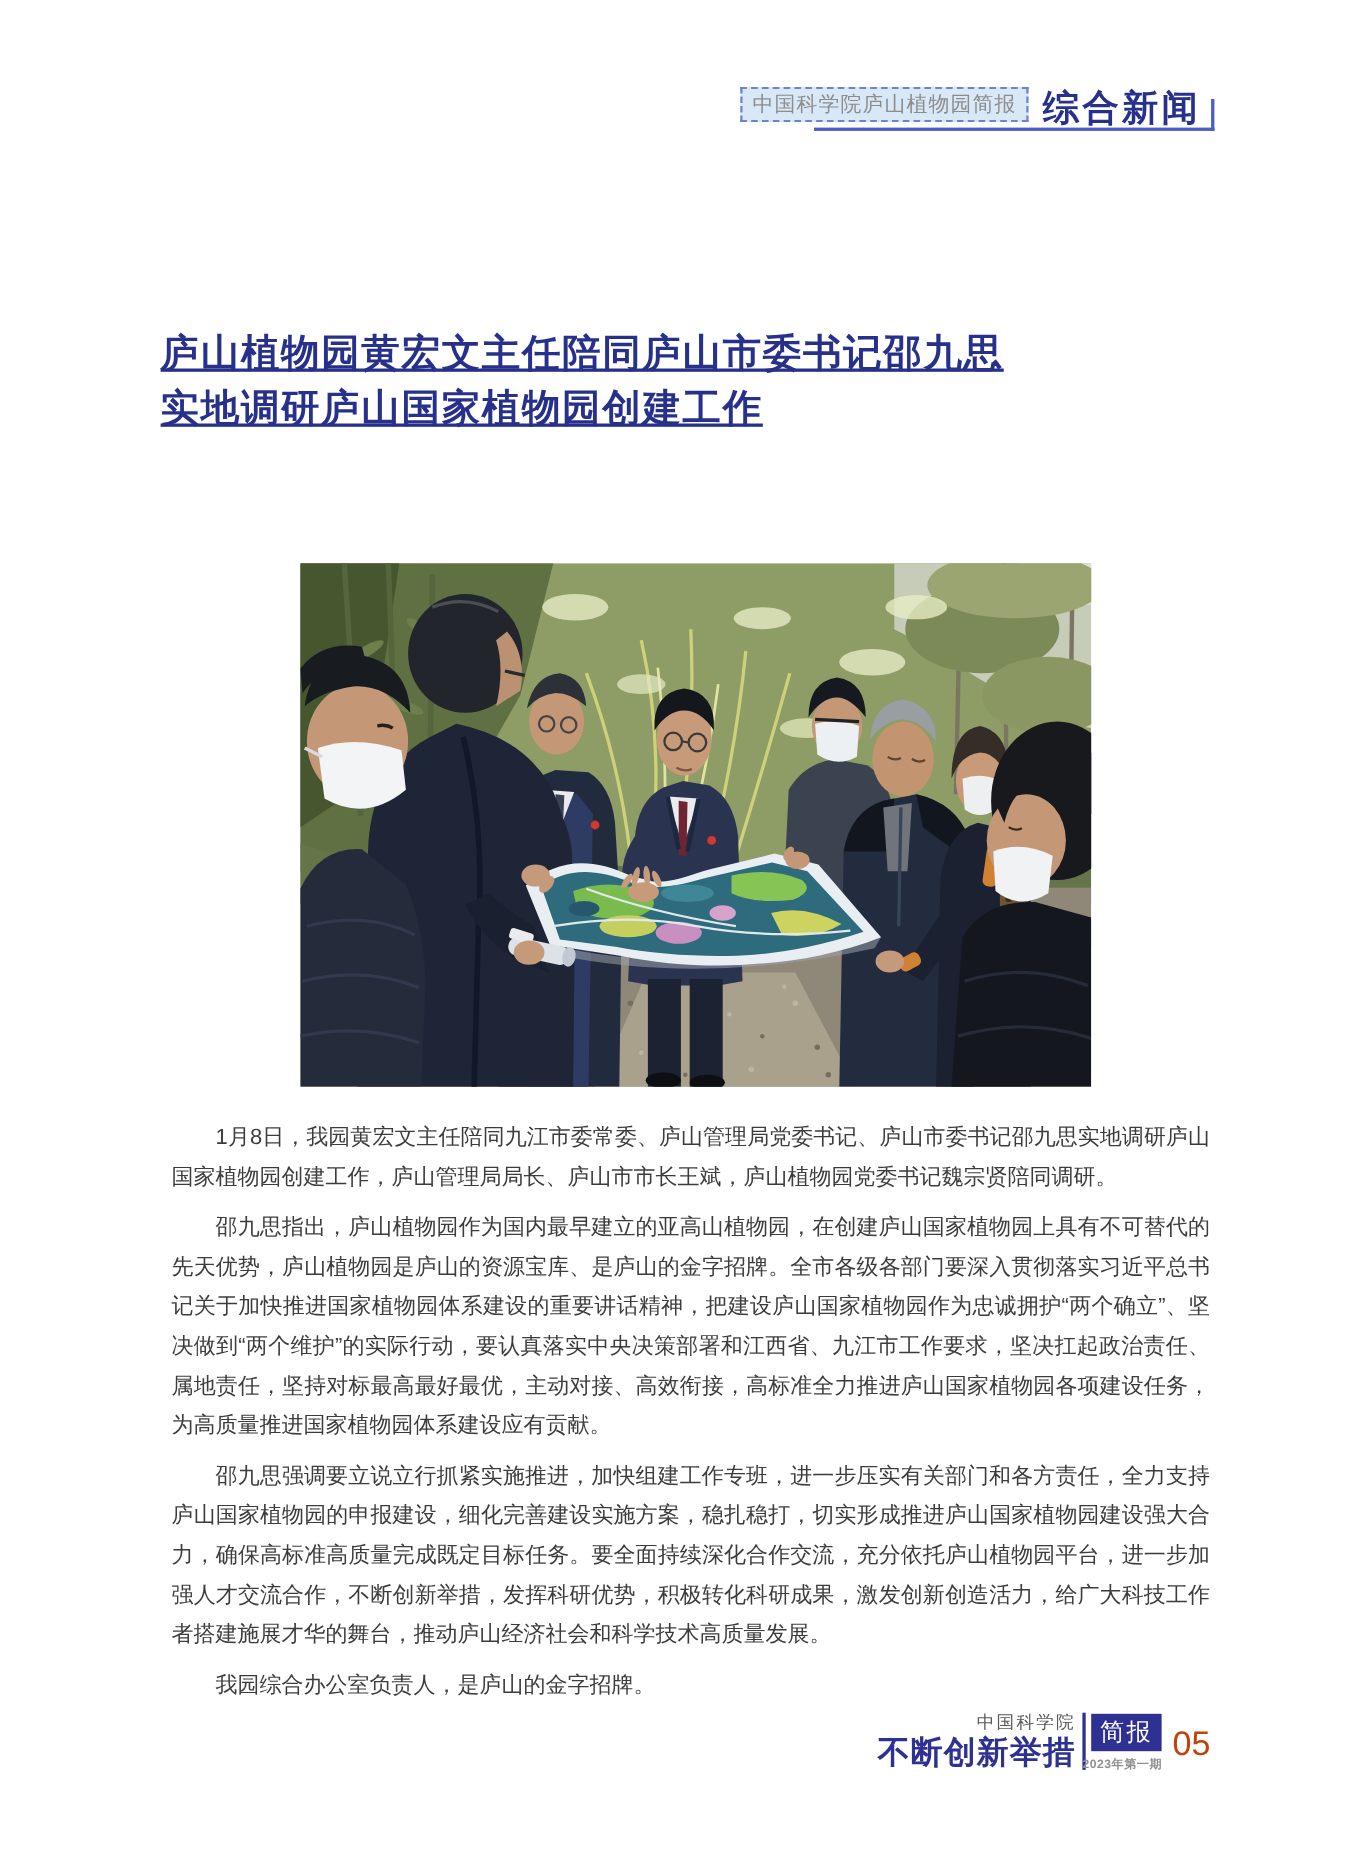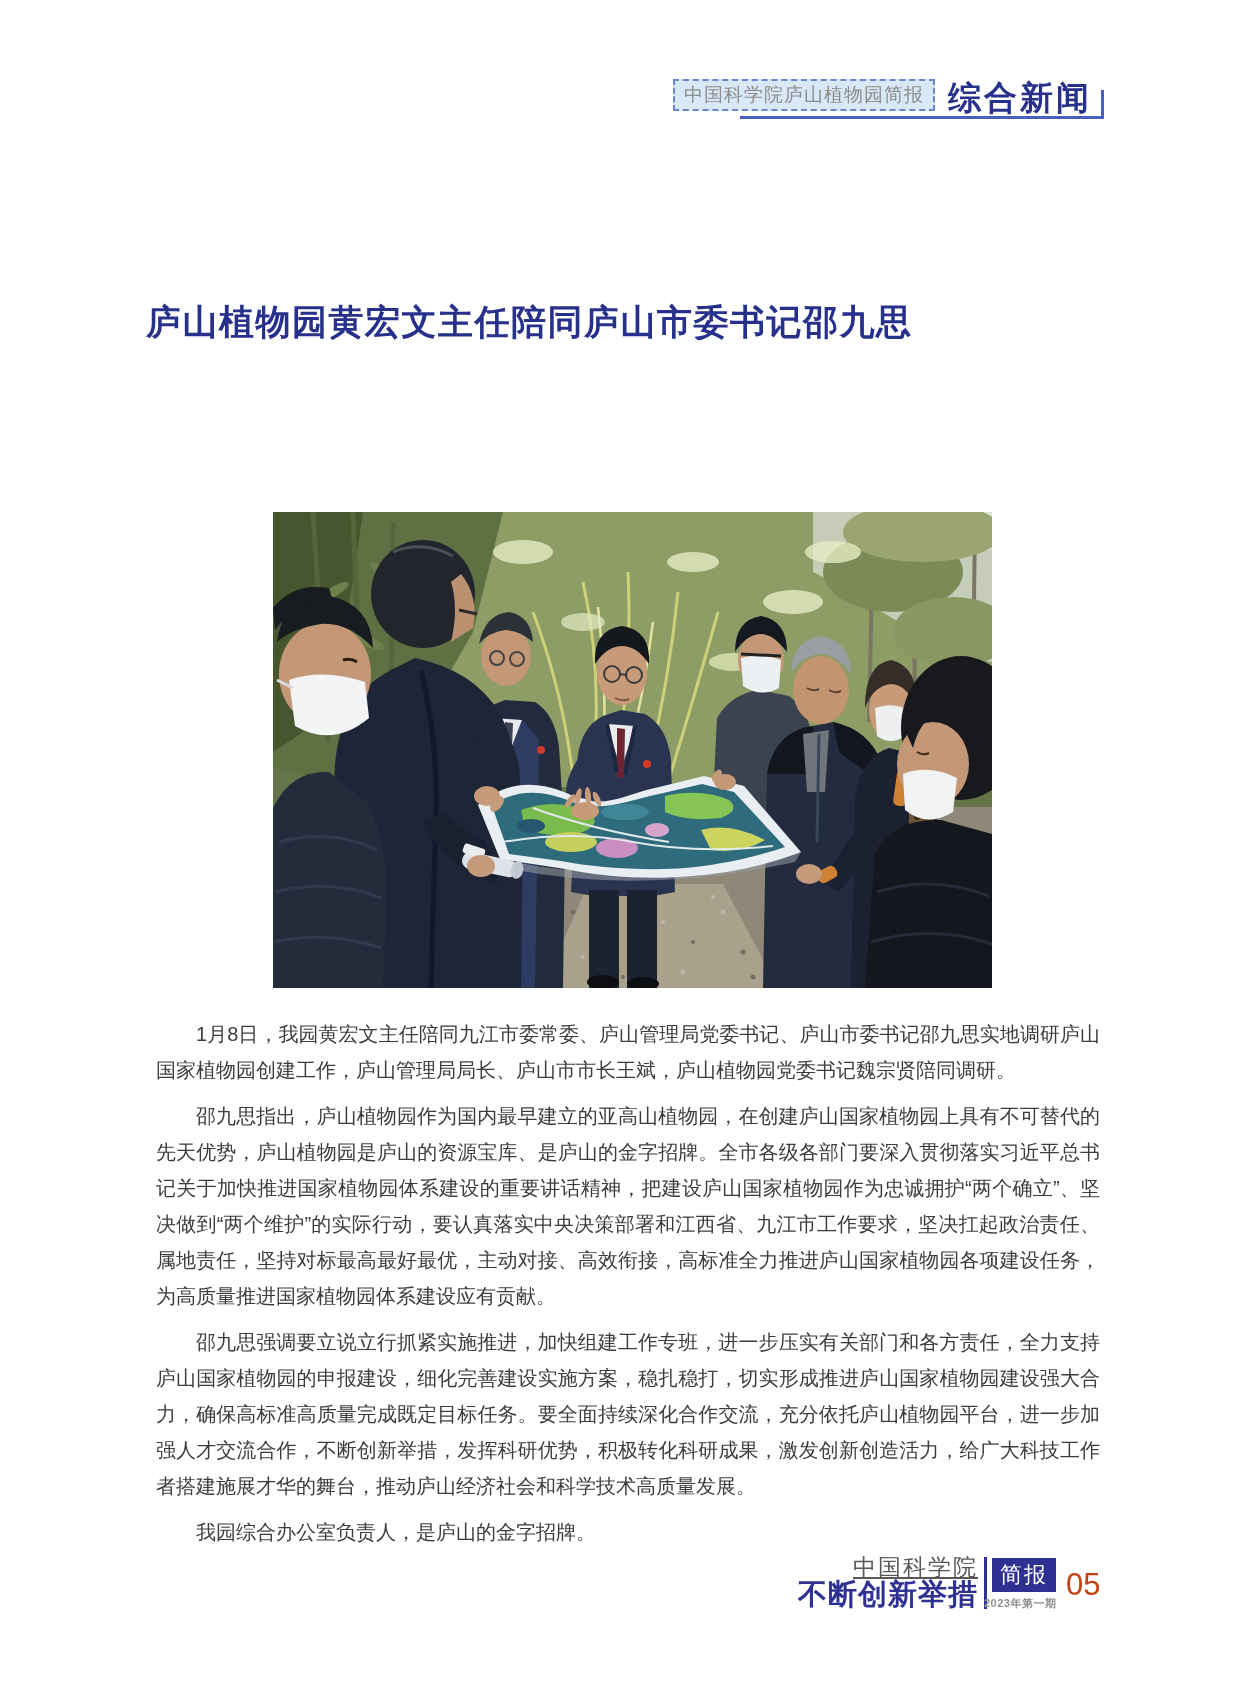--- a/index.html
+++ b/index.html
@@ -23,36 +23,36 @@
     border-bottom:3px solid var(--line-blue); border-right:3px solid var(--line-blue);
   }
   .section-label{
     position:absolute; left:948px; top:76px; font-size:33px; font-weight:800;
     color:var(--navy); letter-spacing:3px; white-space:nowrap;
   }
   
   .title{
     position:absolute; left:146px; top:297px; margin:0;
     font-size:35px; line-height:50px; font-weight:800; letter-spacing:1.5px;
-    color:var(--navy); white-space:nowrap;
+    color:var(--navy); white-space:nowrap;text-decoration:underline;
   }
   .title .tl{display:block;}
   
   .photo{position:absolute; left:273px; top:512px; width:719px; height:476px; margin:0;}
   .photo svg{display:block; width:100%; height:100%;}
   
   .body{
     position:absolute; left:146px; top:1006px; width:964px;
     font-size:20px; line-height:36px; color:var(--body-text);
     text-align:justify;
   }
   .body p{margin:10px; text-indent:2em;}
   
   .org{position:absolute; right:262px; top:1556px; text-align:right; white-space:nowrap;}
-  .org1{font-size:23px; color:#595757; letter-spacing:2px; line-height:22px;text-decoration:underline;}
+  .org1{font-size:16px; color:#595757; letter-spacing:2px; line-height:22px;}
   .org2{font-size:29px; font-weight:800; color:var(--footer-blue); letter-spacing:1px; line-height:32px;}
   .fsep{position:absolute; left:984px; top:1557px; width:3px; height:52px; background:var(--footer-blue);}
   .fbadge{
     position:absolute; left:992px; top:1558px; width:64px; height:34px;
     background:var(--footer-blue); color:#ffffff; font-size:22px; font-weight:400;
     letter-spacing:2px; display:flex; align-items:center; justify-content:center;
   }
   .fissue{
     position:absolute; left:984px; top:1596px; width:80px; text-align:left;
     font-size:11px; font-weight:700; color:#8f8f8f; letter-spacing:0.5px; white-space:nowrap;
@@ -65,20 +65,21 @@
 <div class="page">
 
   <div class="bracket"></div>
   <div class="kicker-box">
     <span>中国科学院庐山植物园简报</span>
   </div>
   <div class="section-label">综合新闻</div>
 
   <h1 class="title">
     <span class="tl">庐山植物园黄宏文主任陪同庐山市委书记邵九思</span>
+    <span class="tl">实地调研庐山国家植物园创建工作</span>
   </h1>
 
   <figure class="photo">
     <svg viewBox="0 0 719 476" preserveAspectRatio="none">
 
       <g>
         <rect x="0" y="0" width="719" height="310" fill="#8e9c66"></rect>
         <path d="M540,0 L719,0 L719,150 C660,140 600,90 540,60 Z" fill="#c6ccb8"></path>
         <ellipse cx="690" cy="18" rx="60" ry="22" fill="#dde3da"></ellipse>
         <path d="M0,0 L230,0 L200,120 L120,260 L0,280 Z" fill="#5f7042"></path>

